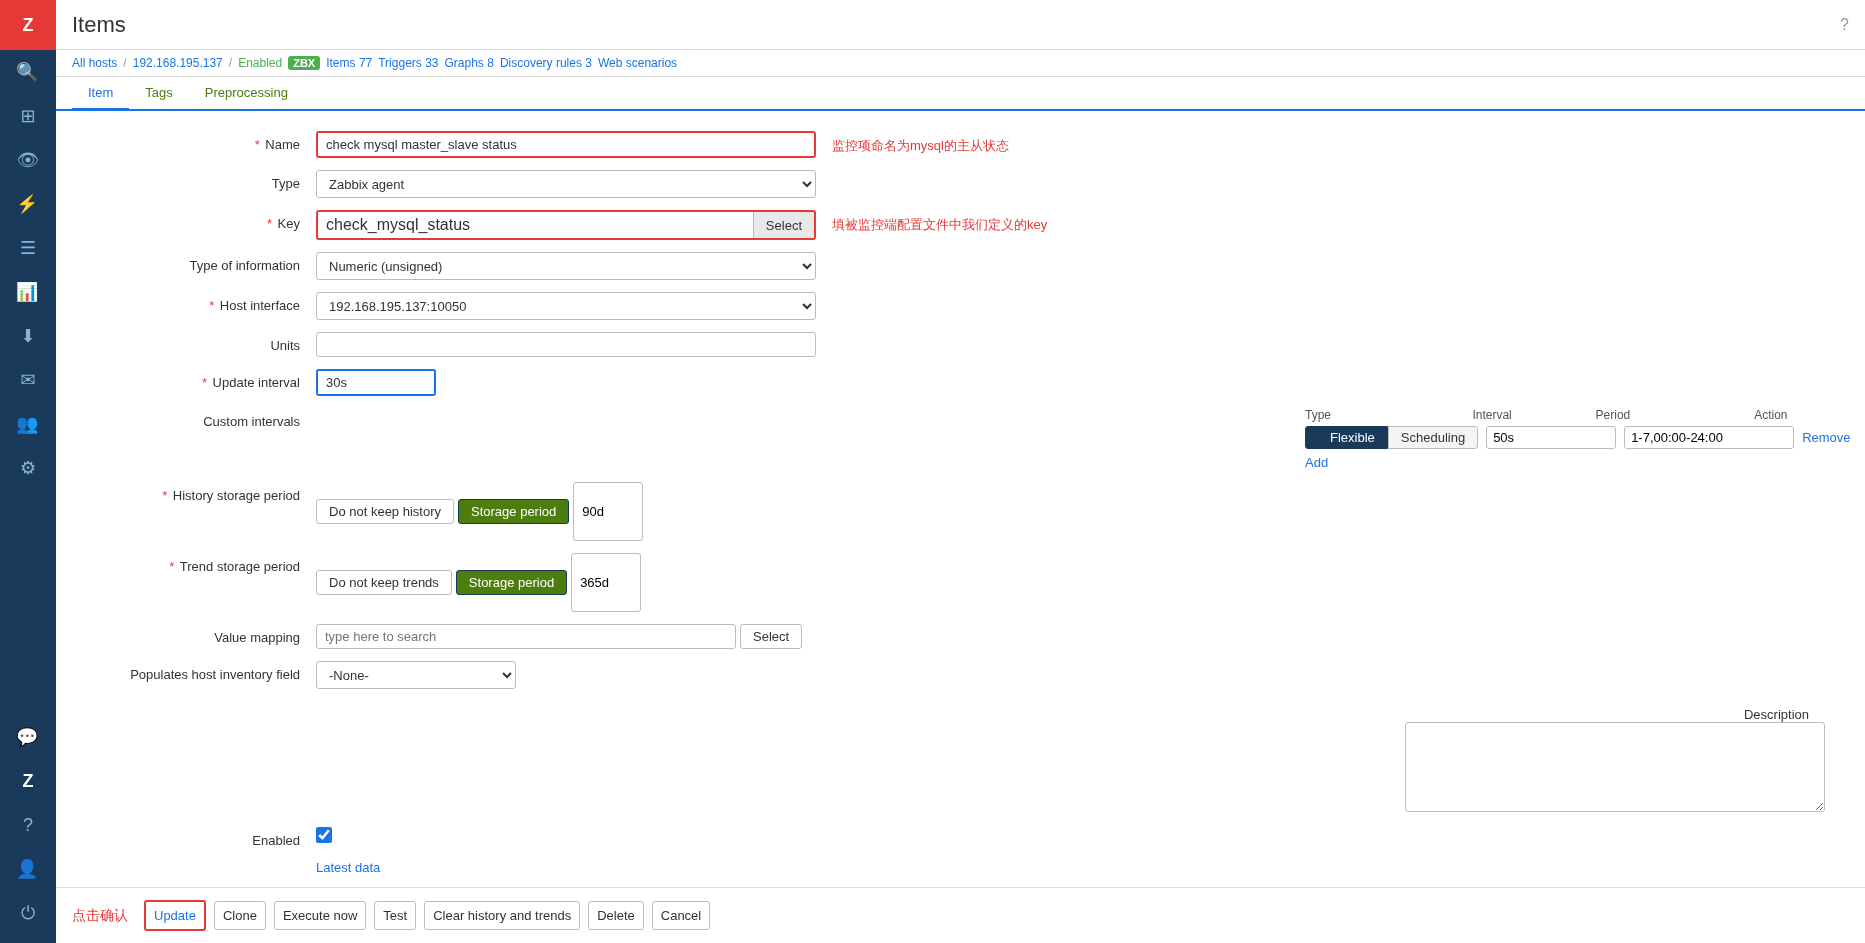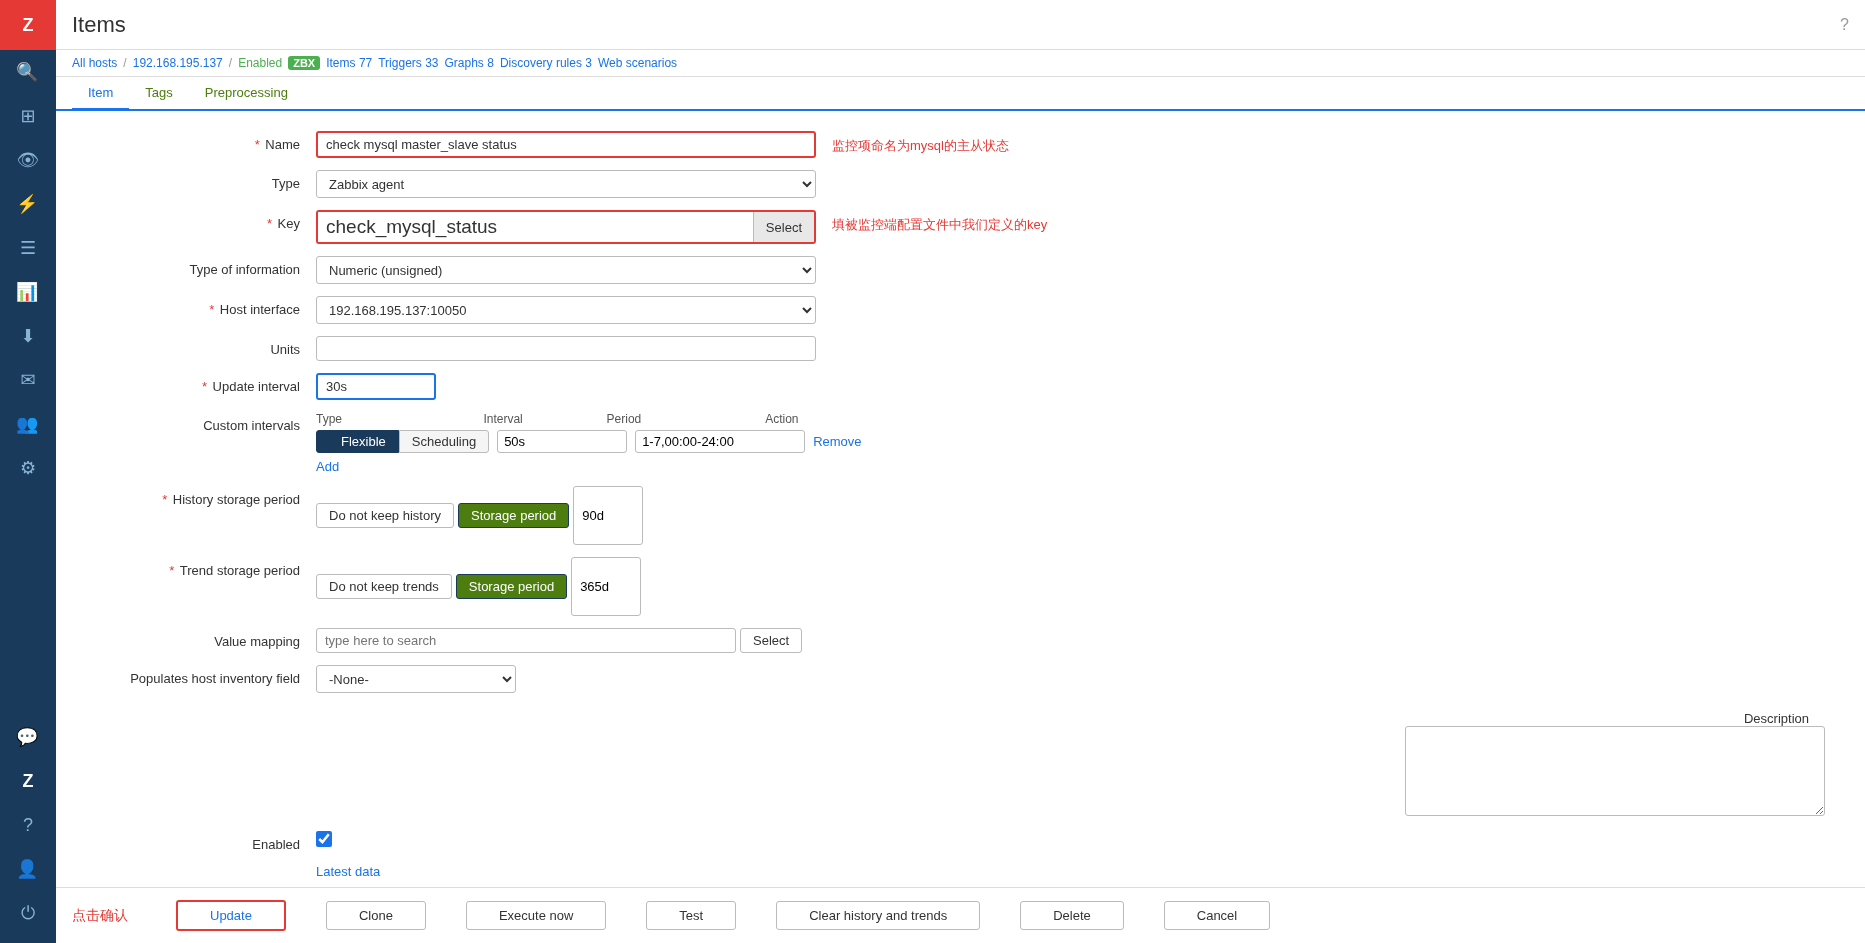--- a/index.html
+++ b/index.html
@@ -173,21 +173,21 @@
       border: 2px solid #e53935;
       border-radius: 3px;
       overflow: hidden;
       max-width: 500px;
       flex: 1;
     }
     .key-input-wrapper input {
       flex: 1;
       padding: 4px 8px;
       border: none;
-      font-size: 19px;
+      font-size: 16px;
       color: #333;
       outline: none;
     }
     .key-input-wrapper .select-btn {
       background: #e8e8e8;
       border: none;
       border-left: 1px solid #bbb;
       padding: 4px 12px;
       cursor: pointer;
       font-size: 13px;
@@ -329,28 +329,27 @@
       align-items: center;
       gap: 8px;
     }
     .btn-annotation {
       color: #e53935;
       font-size: 14px;
       font-weight: 500;
       margin-right: 8px;
     }
     .btn {
-      padding: 6px 32px;
-      border: 1px solid #bbb;
-      border-radius: 3px;
-      cursor: pointer;
-      font-size: 13px;
-      background: white;
-      color: #333;
-      margin-left: 32px;
+      padding: 6px 8px;
+      border: 1px solid #bbb;
+      border-radius: 3px;
+      cursor: pointer;
+      font-size: 13px;
+      background: white;
+      color: #333;
     }
     .btn-update {
       background: white;
       color: #1a73e8;
       border: 2px solid #e53935;
       font-weight: 500;
     }
 
     
     .add-link {
@@ -511,21 +510,21 @@
 
     <div class="form-row">
       <div class="form-label">
         <span class="required">* </span><span>Update interval</span>
       </div>
       <div class="form-control" style="max-width:120px;">
         <input type="text" style="border: 2px solid rgb(26, 115, 232);" value="30s">
       </div>
     </div>
 
-    <div class="form-row" style="align-items:flex-start;">
+    <div class="form-row" style="align-items:flex-start;justify-content:space-between;">
       <div class="form-label">
         <span>Custom intervals</span>
       </div>
       <div style="flex:1; max-width: 520px;">
         <div class="intervals-header">
           <span style="width:180px;">Type</span>
           <span style="width:130px;">Interval</span>
           <span style="width:170px;">Period</span>
           <span style="width:80px;">Action</span>
         </div>

